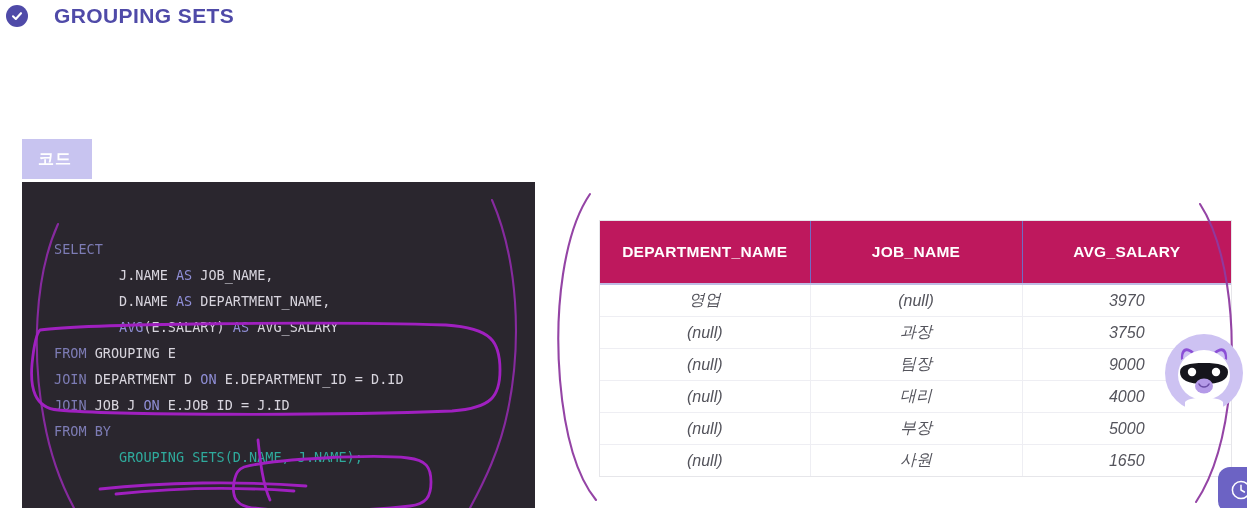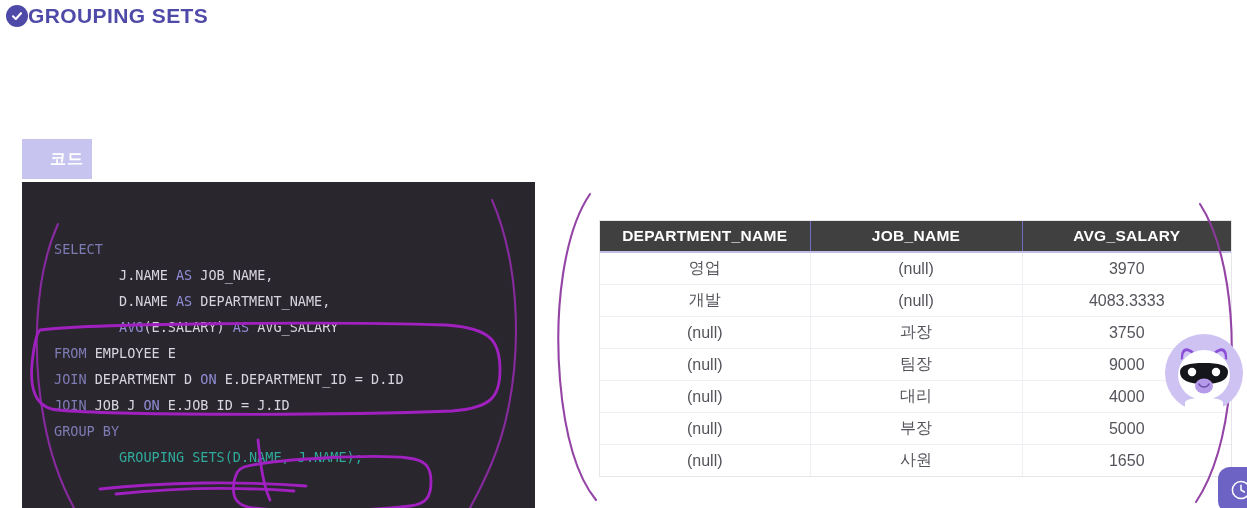--- a/index.html
+++ b/index.html
@@ -15,21 +15,21 @@
     font-family: "Liberation Sans", sans-serif;
   }
 
   
   .heading {
     position: absolute;
     left: 6px;
     top: 4px;
     display: flex;
     align-items: center;
-    gap: 0;
+    gap: 26px;
   }
   .check-icon {
     width: 22px;
     height: 22px;
     border-radius: 50%;
     background: #4f4aa8;
     display: flex;
     align-items: center;
     justify-content: center;
     flex: none;
@@ -46,21 +46,21 @@
   
   .code-tab {
     position: absolute;
     left: 22px;
     top: 139px;
     width: 70px;
     height: 40px;
     background: #c8c4f0;
     display: flex;
     align-items: center;
-    padding-left: 28px;
+    padding-left: 16px;
     box-sizing: border-box;
   }
   .code-tab-label {
     color: #ffffff;
     font-size: 16px;
     font-weight: bold;
     letter-spacing: 1px;
   }
 
   
@@ -118,41 +118,42 @@
     z-index: 2;
   }
   table.result {
     border-collapse: collapse;
     width: 631px;
     table-layout: fixed;
     background: #ffffff;
     box-shadow: 0 0 0 1px #e6e6ea;
   }
   table.result th {
-    background: #404040;
+    background: #be185d;
     color: #ffffff;
     font-size: 15.5px;
     font-weight: bold;
     letter-spacing: 0.3px;
     height: 30px;
-    padding: 0;
+    padding: 16px;
     text-align: center;
     border-right: 1px solid #6f6cc4;
     border-bottom: 2px solid #bfbde4;
     margin-top: 20px;
   }
   table.result th:last-child { border-right: none; }
   table.result td {
     height: 31px;
     padding: 0;
     text-align: center;
     font-size: 16px;
     color: #54545c;
     border-bottom: 1px solid #eeeef3;
     border-right: 1px solid #eeeef3;
+    font-style: italic;
   }
   table.result td:last-child { border-right: none; }
   table.result tr:last-child td { border-bottom: none; }
   table.result col.c1 { width: 210px; }
   table.result col.c2 { width: 212px; }
   table.result col.c3 { width: 209px; }
 
   
   .avatar {
     position: absolute;
@@ -192,24 +193,24 @@
 
 <div class="code-tab">
   <span class="code-tab-label">코드</span>
 </div>
 
 <div class="code-block">
   <pre class="code-inner" id="code-inner"><span class="ln"><span class="kw">SELECT</span>
 </span><span class="ln"><span class="idt">        J.NAME </span><span class="kw2">AS</span><span class="idt"> JOB_NAME,</span>
 </span><span class="ln"><span class="idt">        D.NAME </span><span class="kw2">AS</span><span class="idt"> DEPARTMENT_NAME,</span>
 </span><span class="ln"><span class="fn">        AVG</span><span class="idt">(E.SALARY) </span><span class="kw2">AS</span><span class="idt"> AVG_SALARY</span>
-</span><span class="ln"><span class="kw">FROM</span><span class="idt"> EMPLOYEE E</span>
+</span><span class="ln"><span class="kw">FROM</span><span class="idt"> GROUPING E</span>
 </span><span class="ln"><span class="kw">JOIN</span><span class="idt"> DEPARTMENT D </span><span class="kw2">ON</span><span class="idt"> E.DEPARTMENT_ID = D.ID</span>
 </span><span class="ln"><span class="kw">JOIN</span><span class="idt"> JOB J </span><span class="kw2">ON</span><span class="idt"> E.JOB_ID = J.ID</span>
-</span><span class="ln"><span class="kw">GROUP BY</span>
+</span><span class="ln"><span class="kw">FROM BY</span>
 </span><span class="ln"><span class="teal">        GROUPING SETS(D.NAME, J.NAME);</span>
 </span></pre>
 
   <svg class="ink-layer" viewBox="0 0 513 326" aria-hidden="true">
     <g fill="none" stroke="#8e2aa8" stroke-width="2.1" stroke-linecap="round" opacity="0.92">
 
       <path d="M36 42 C12 95, 10 175, 22 238 C28 272, 38 300, 52 326"></path>
 
       <path d="M470 18 C496 78, 500 160, 486 228 C478 268, 462 300, 448 326"></path>
     </g>
@@ -254,25 +255,20 @@
         <th>AVG_SALARY</th>
       </tr>
     </thead>
     <tbody id="result-body">
         <tr>
           <td>영업</td>
           <td>(null)</td>
           <td>3970</td>
         </tr>
         <tr>
-          <td>개발</td>
-          <td>(null)</td>
-          <td>4083.3333</td>
-        </tr>
-        <tr>
           <td>(null)</td>
           <td>과장</td>
           <td>3750</td>
         </tr>
         <tr>
           <td>(null)</td>
           <td>팀장</td>
           <td>9000</td>
         </tr>
         <tr>

